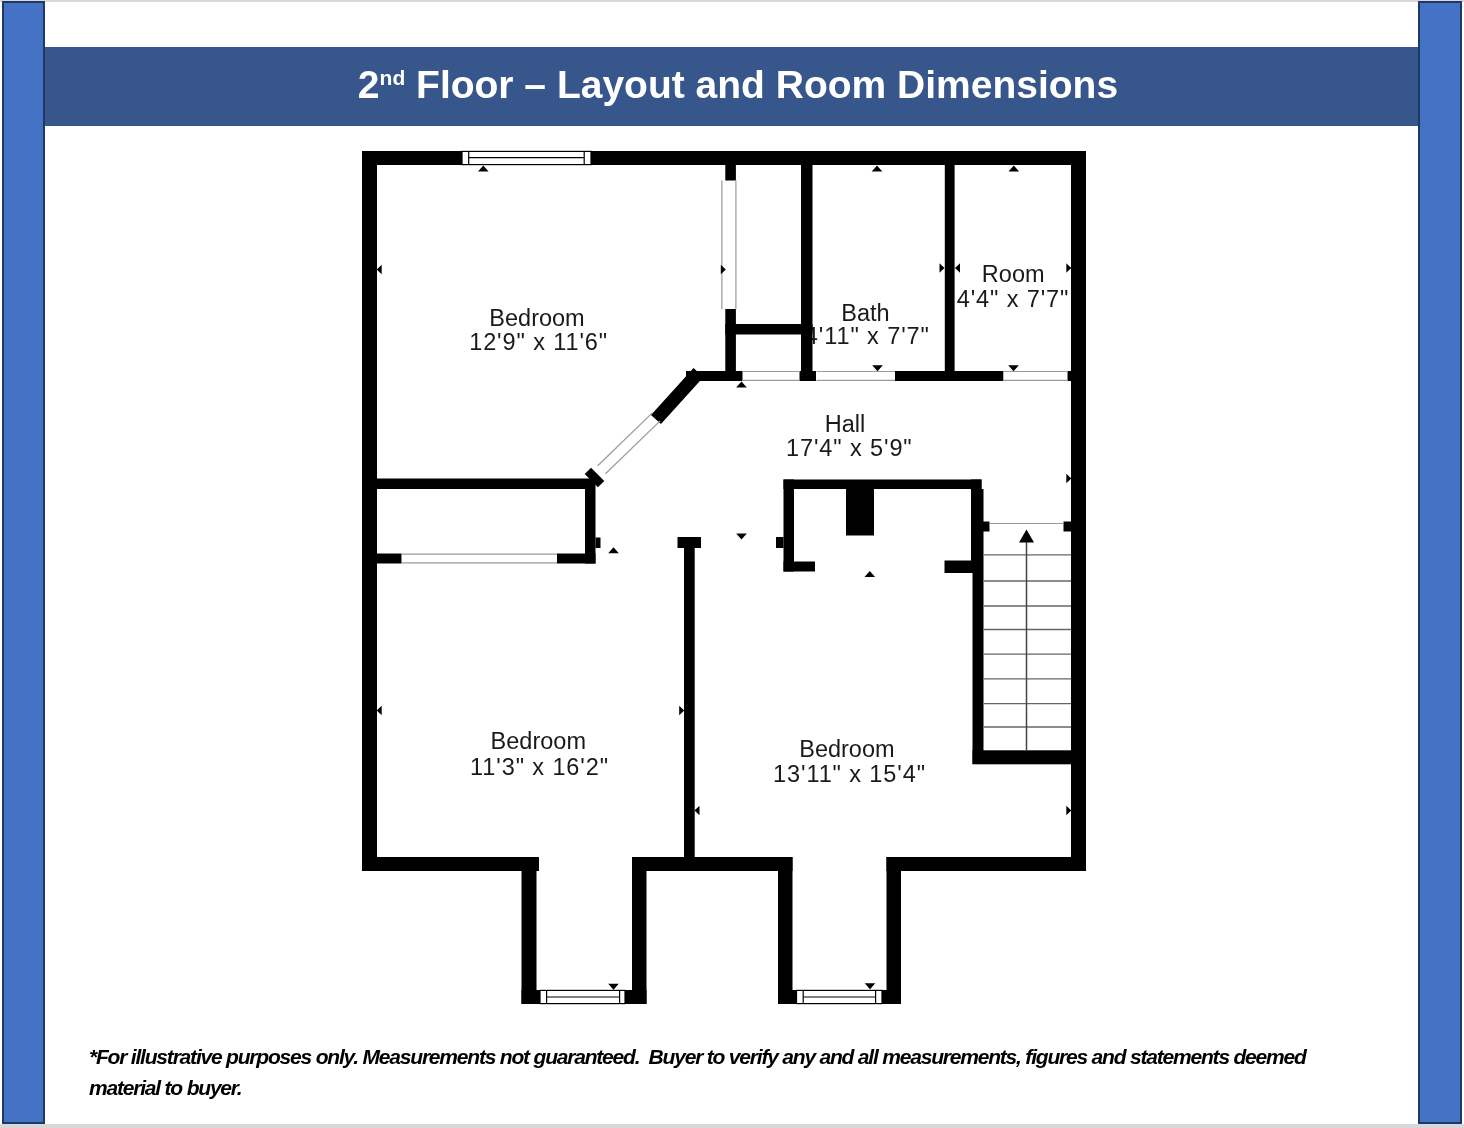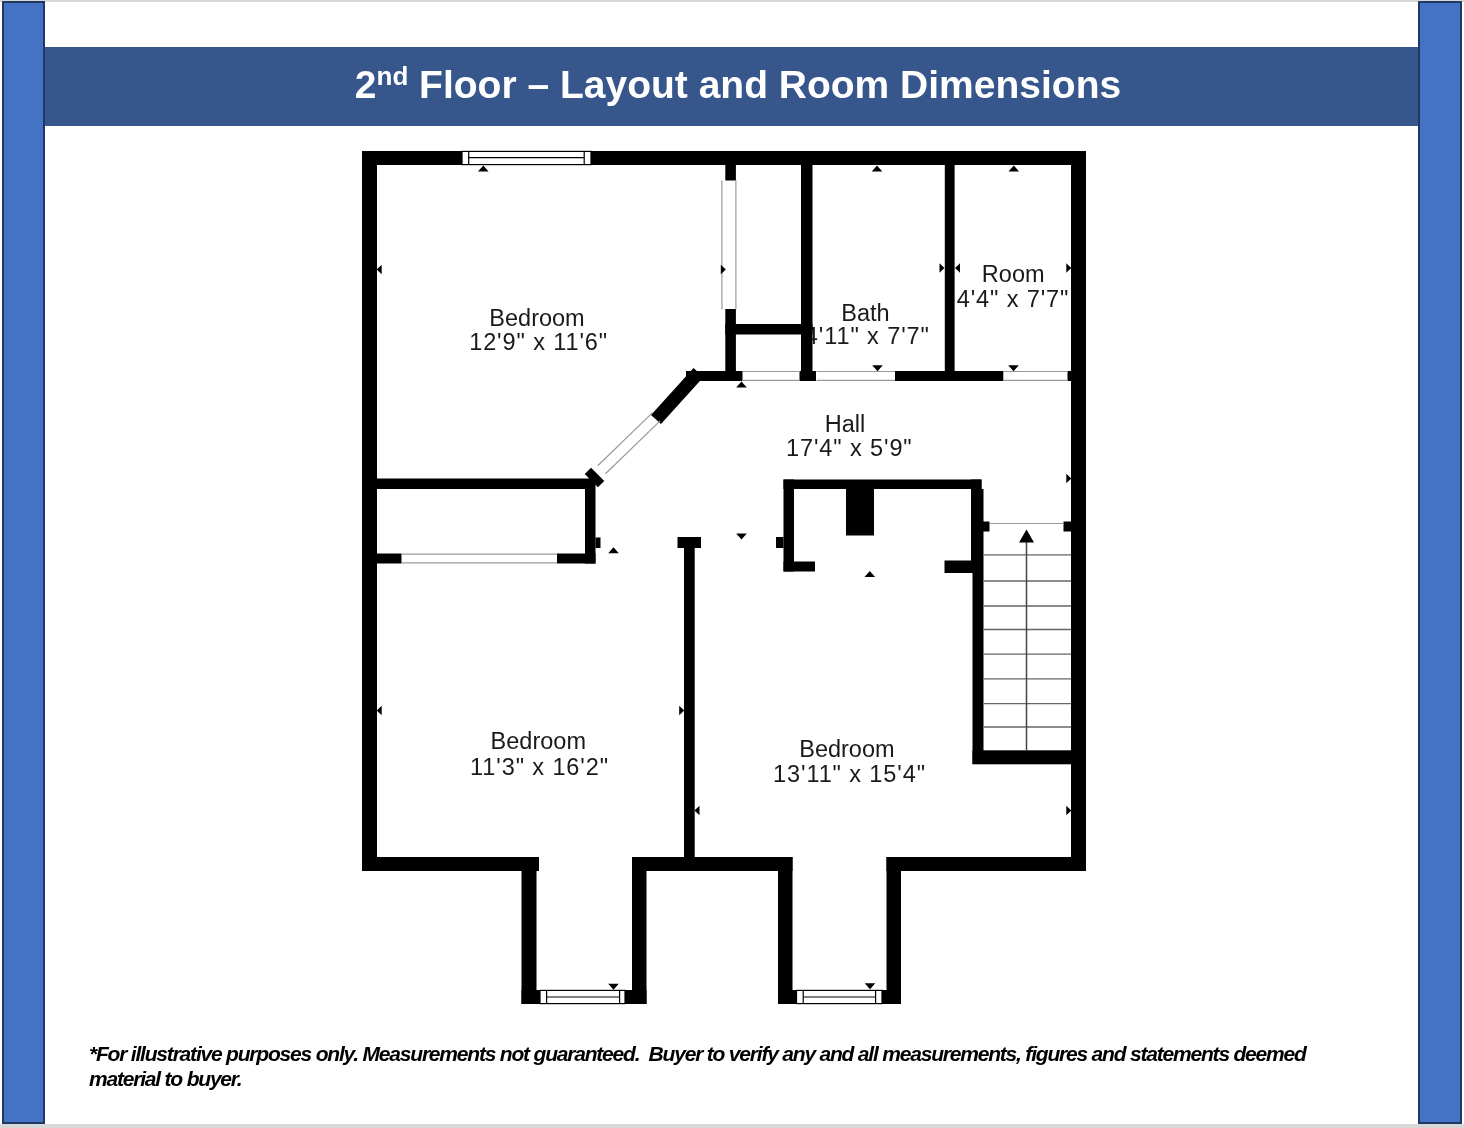--- a/index.html
+++ b/index.html
@@ -14,21 +14,21 @@
 
 <div class="abs" style="left:0;top:1124px;width:1464px;height:4px;background:#d8d8d8;"></div>
 
 <div class="abs" style="left:2px;top:1px;width:39px;height:1119px;background:#4472c4;border:2px solid #1f3864;"></div>
 
 <div class="abs" style="left:1418px;top:1px;width:40px;height:1119px;background:#4472c4;border:2px solid #1f3864;"></div>
 
 <div class="abs" style="left:45px;top:47px;width:1373px;height:79px;background:#36568c;"></div>
 
 <div class="abs" style="left:45px;top:63px;width:1373px;text-align:center;color:#ffffff;
-     font-size:39px;font-weight:bold;text-indent:13px;">2<span style="font-size:26px;position:relative;top:-13px;">nd</span> Floor – Layout and Room Dimensions</div>
+     font-size:39px;font-weight:bold;text-indent:13px;">2<span style="font-size:21px;position:relative;top:-13px;">nd</span> Floor – Layout and Room Dimensions</div>
 
 <svg class="abs" style="left:0;top:0;" width="1464" height="1128" viewBox="0 0 1464 1128">
   <g fill="#1a1a1a" font-size="23.5" text-anchor="middle">
 
     <g>
       <text x="537" y="325.8">Bedroom</text>
       <text x="538.6" y="350.2" letter-spacing="0.9">12'9" x 11'6"</text>
     </g>
 
     <g>
@@ -250,13 +250,13 @@
 
     <polygon points="1071.3,810.5 1066.3,805.7 1066.3,815.3"></polygon>
 
     <polygon points="613.5,989.8 608.2,983.8 618.8,983.8"></polygon>
 
     <polygon points="870,989.3 864.7,983.3 875.3,983.3"></polygon>
   </g>
 </svg>
 
 <div class="abs" style="left:89px;top:1041px;width:1290px;font-size:21px;font-weight:bold;
-     font-style:italic;color:#000;line-height:25px;letter-spacing:-1.2px;">*For illustrative purposes only. Measurements not guaranteed.&nbsp; Buyer to verify any and all measurements, figures and statements deemed<br>material to buyer.</div>
+     font-style:italic;color:#000;line-height:31px;letter-spacing:-1.2px;">*For illustrative purposes only. Measurements not guaranteed.&nbsp; Buyer to verify any and all measurements, figures and statements deemed<br>material to buyer.</div>
 
 </body></html>

